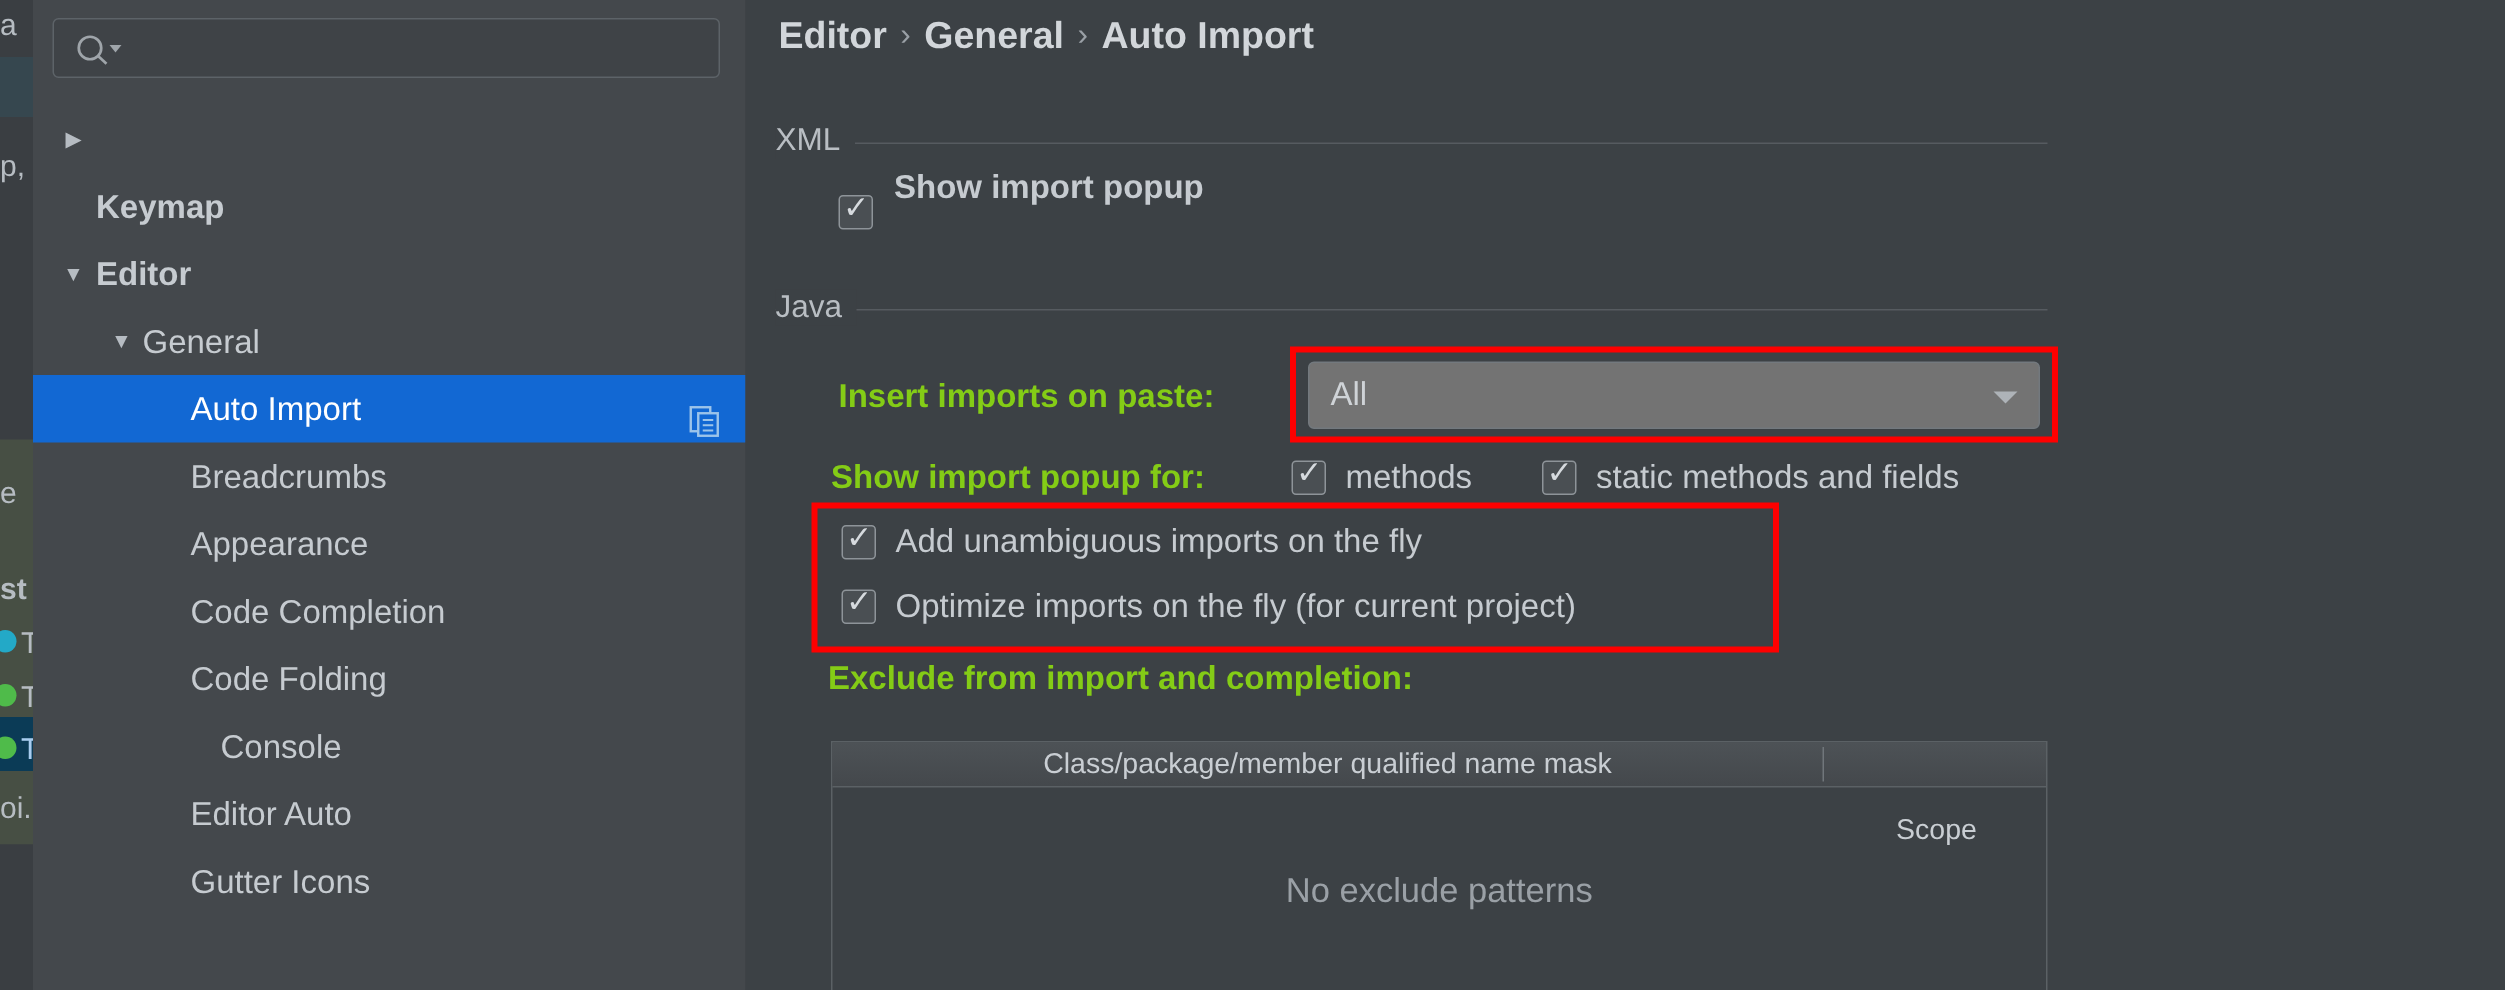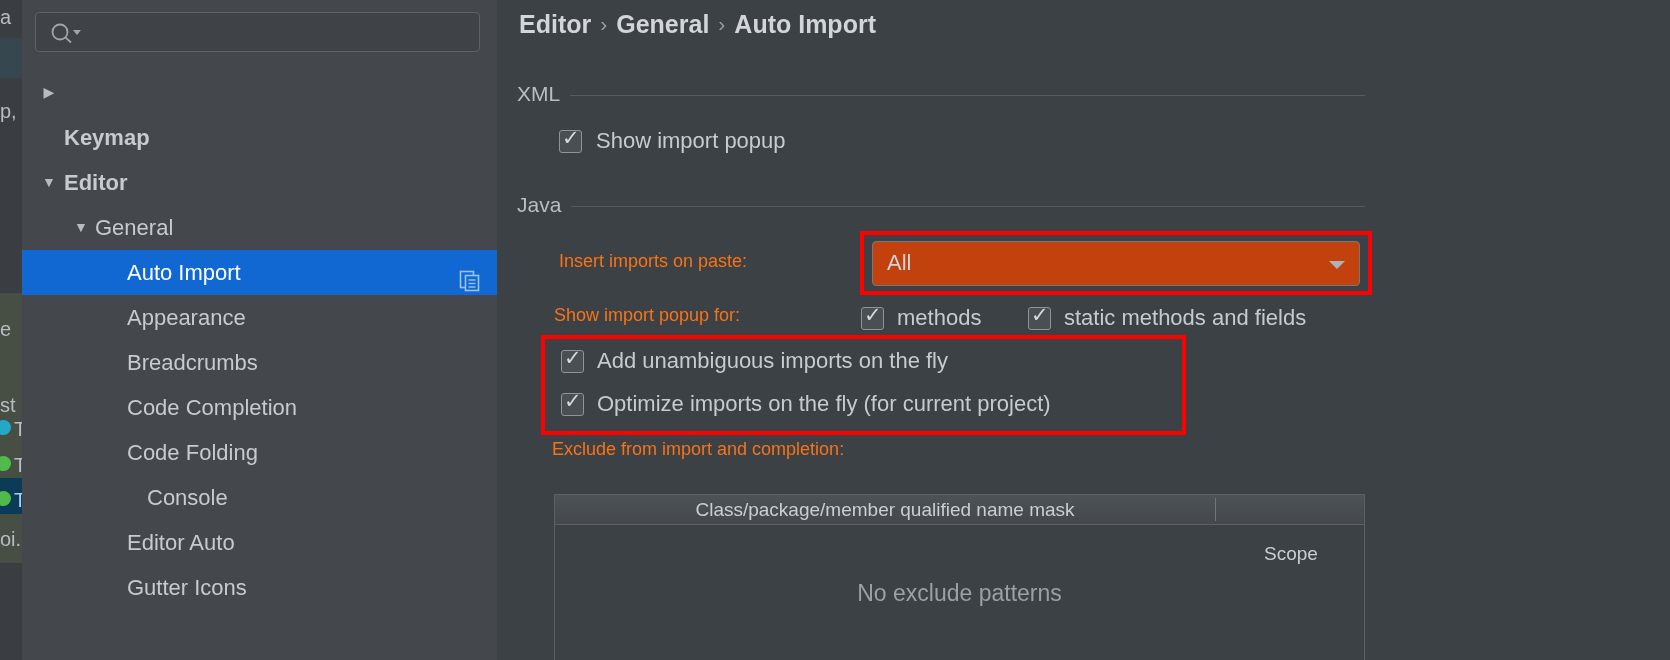--- a/index.html
+++ b/index.html
@@ -162,23 +162,24 @@
   }
   .group .g-line {
     position: absolute;
     left: 0; right: 0; top: 13px;
     height: 1px;
     background: #565b60;
   }
 
   .row-label {
     position: absolute;
-    font-size: 18px;
-    color: #f97316;
-    white-space: nowrap;
+    font-size: 22px;
+    color: #84cc16;
+    white-space: nowrap;
+    font-weight: bold;
   }
 
   .cb {
     position: absolute;
     width: 23px; height: 23px;
     box-sizing: border-box;
     border: 1px solid #8e9499;
     border-radius: 3px;
     background: #4a4f53;
   }
@@ -194,21 +195,21 @@
     position: absolute;
     font-size: 22px;
     color: #c6cbd0;
     white-space: nowrap;
   }
 
   
   .combo {
     position: absolute;
     box-sizing: border-box;
-    background: #c2410c;
+    background: #737373;
     border: 1px solid #73797e;
     border-radius: 4px;
   }
   .combo .combo-value {
     position: absolute;
     left: 14px; top: 8px;
     font-size: 22px;
     color: #cfd3d7;
   }
   .combo .combo-arrow {
@@ -274,21 +275,21 @@
   <div class="bg-strip">
     <div class="bg-seg dark" style="top:0;height:38px;"></div>
     <div class="bg-seg tab" style="top:38px;height:40px;"></div>
     <div class="bg-seg dark" style="top:78px;height:215px;"></div>
     <div class="bg-seg tree" style="top:293px;height:270px;"></div>
     <div class="bg-seg sel" style="top:478px;height:36px;"></div>
     <div class="bg-seg dark" style="top:563px;height:97px;"></div>
     <div class="bg-frag" style="left:0px;top:6px;">a</div>
     <div class="bg-frag" style="left:0px;top:100px;">p,</div>
     <div class="bg-frag" style="left:0px;top:318px;">e</div>
-    <div class="bg-frag" style="left:0px;top:394px;">st</div>
+    <div class="bg-frag" style="left:0px;top:382px;font-weight:bold;">st</div>
     <div class="bg-dot cyan" style="left:-4px;top:420px;"></div>
     <div class="bg-frag" style="left:14px;top:418px;">T</div>
     <div class="bg-dot green" style="left:-4px;top:456px;"></div>
     <div class="bg-frag" style="left:14px;top:454px;">T</div>
     <div class="bg-dot green" style="left:-4px;top:491px;"></div>
     <div class="bg-frag" style="left:14px;top:489px;color:#a9cdf0;">T</div>
     <div class="bg-frag" style="left:0px;top:528px;">oi.</div>
   </div>
 
   <div class="tree-panel">
@@ -331,24 +332,24 @@
             <rect x="1.5" y="1.5" width="13" height="16" fill="none" stroke="#9cc4ea" stroke-width="1.6"></rect>
             <rect x="6.5" y="5.5" width="13" height="15" fill="#1268d3" stroke="#9cc4ea" stroke-width="1.6"></rect>
             <line x1="9.5" y1="10" x2="16.5" y2="10" stroke="#9cc4ea" stroke-width="1.4"></line>
             <line x1="9.5" y1="13.5" x2="16.5" y2="13.5" stroke="#9cc4ea" stroke-width="1.4"></line>
             <line x1="9.5" y1="17" x2="16.5" y2="17" stroke="#9cc4ea" stroke-width="1.4"></line>
           </svg>
         </span>
       </div>
 
       <div class="tree-row">
+        <span class="label" style="left:105px;">Breadcrumbs</span>
+      </div>
+      <div class="tree-row">
         <span class="label" style="left:105px;">Appearance</span>
-      </div>
-      <div class="tree-row">
-        <span class="label" style="left:105px;">Breadcrumbs</span>
       </div>
       <div class="tree-row">
         <span class="label" style="left:105px;">Code Completion</span>
       </div>
       <div class="tree-row">
         <span class="label" style="left:105px;">Code Folding</span>
       </div>
       <div class="tree-row">
         <span class="label" style="left:105px;margin-left:20px;">Console</span>
       </div>
@@ -369,21 +370,21 @@
     </div>
 
     <div class="group" style="top:82px;">
       <span class="g-title">XML</span>
       <span class="g-line"></span>
     </div>
 
     <div class="cb" style="left:62px; top:130px;">
       <span class="tick">✓</span>
     </div>
-    <span class="cb-text" style="left:99px; top:128px;">Show import popup</span>
+    <span class="cb-text" style="left:99px; top:112px;font-weight:bold;">Show import popup</span>
 
     <div class="group" style="top:193px;">
       <span class="g-title">Java</span>
       <span class="g-line"></span>
     </div>
 
     <span class="row-label" style="left:62px; top:251px;">Insert imports on paste:</span>
 
     <div class="combo" style="left:375px; top:241px; width:488px; height:45px;">
       <span class="combo-value">All</span>

